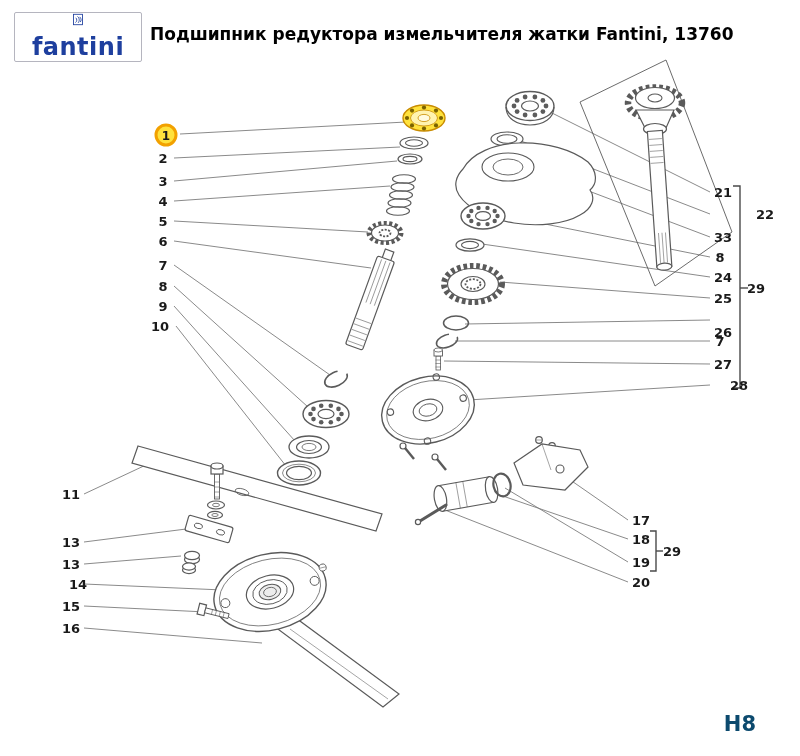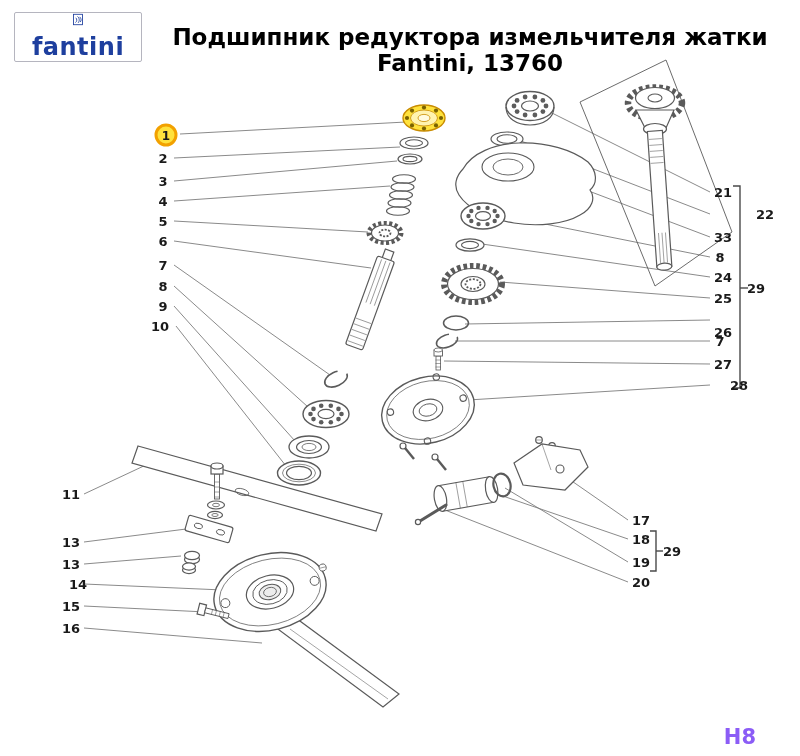--- a/index.html
+++ b/index.html
@@ -9,22 +9,22 @@
   }
   body{margin:0;background:#e8e8e8;}
   .page{position:relative;width:800px;height:756px;margin:0 auto;background:#fff;
         font-family:"DejaVu Sans",sans-serif;overflow:hidden;}
 
   
   .logo-box{position:absolute;left:14px;top:12px;width:128px;height:50px;border:1px solid #b5b5bf;
             border-radius:2px;background:#fff;display:flex;align-items:center;gap:7px;padding:0 9px;
             box-sizing:border-box;z-index:4;flex-direction:column;}
   .logo-text{font-weight:bold;font-size:24px;color:var(--logo-blue);letter-spacing:.5px;}
-  .title{position:absolute;left:150px;top:24px;width:640px;margin:0;text-align:center;
-         font-size:23px;font-weight:bold;color:#000;z-index:4;}
+  .title{position:absolute;left:150px;top:24px;width:640px;margin:0;
+         font-size:17px;font-weight:bold;color:#000;z-index:4;}
 
   
   svg.diagram{position:absolute;left:0;top:0;z-index:1;}
   .d-p{fill:#fff;stroke:var(--line);stroke-width:1.2;}
   .d-o{fill:none;stroke:var(--line);stroke-width:1.1;}
   .d-t{fill:none;stroke:var(--line);}
   .d-th{stroke:var(--line);stroke-width:.55;fill:none;}
   .d-b{fill:#5c5c5c;stroke:none;}
   .leads line{stroke:var(--lead);stroke-width:.9;}
   .d-br{fill:none;stroke:#4a4a4a;stroke-width:1.4;}
@@ -33,21 +33,21 @@
   .co{position:absolute;transform:translate(-50%,-50%);font-size:13px;font-weight:bold;color:#1a1a1a;
       z-index:5;line-height:1;cursor:default;}
   .co.hl{background:var(--highlight-fill);border:3px solid var(--highlight-ring);border-radius:50%;
          width:17px;height:17px;display:flex;align-items:center;justify-content:center;font-size:12px;}
 
   
   .watermark{position:absolute;left:0;right:0;top:616px;text-align:center;white-space:nowrap;
              font-size:56px;letter-spacing:1px;color:var(--watermark);opacity:.6;z-index:6;
              pointer-events:none;text-shadow:0 0 5px #fff;}
   .model{position:absolute;left:16px;bottom:6px;font-size:16px;font-weight:bold;color:#000;z-index:4;}
-  .page-ref{position:absolute;right:44px;bottom:7px;font-size:21px;font-weight:bold;color:#8b5cf6;z-index:4;text-align:center;}
+  .page-ref{position:absolute;right:44px;bottom:20px;font-size:21px;font-weight:bold;color:#0c4a6e;z-index:4;text-align:center;}
 </style>
 </head>
 <body>
 
 <div class="page">
 
   <div class="logo-box">
     <svg width="24" height="30" viewBox="0 0 24 30">
       <rect x="1.5" y="3" width="21" height="24" fill="#fff" stroke="#1e3f9e" stroke-width="2"></rect>
       <path d="M6 22 C10 20 10 14 7 11 M12 23 C16 19 16 12 11 8 M17 21 C20 18 20 13 16 9" stroke="#1e3f9e" stroke-width="2" fill="none"></path>

